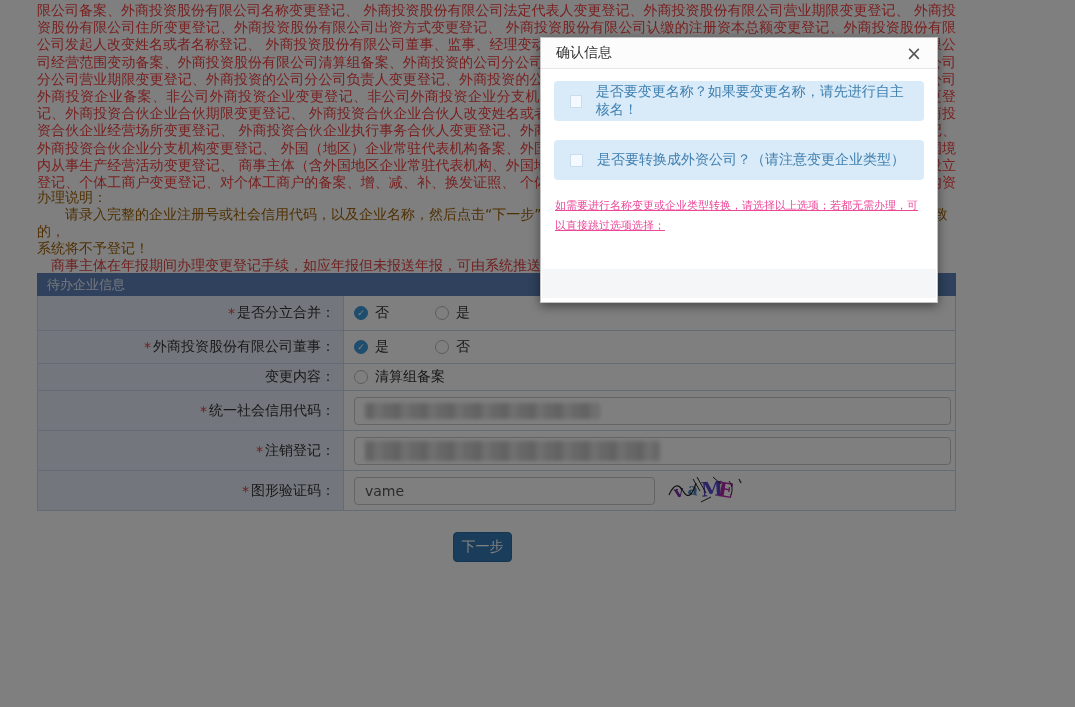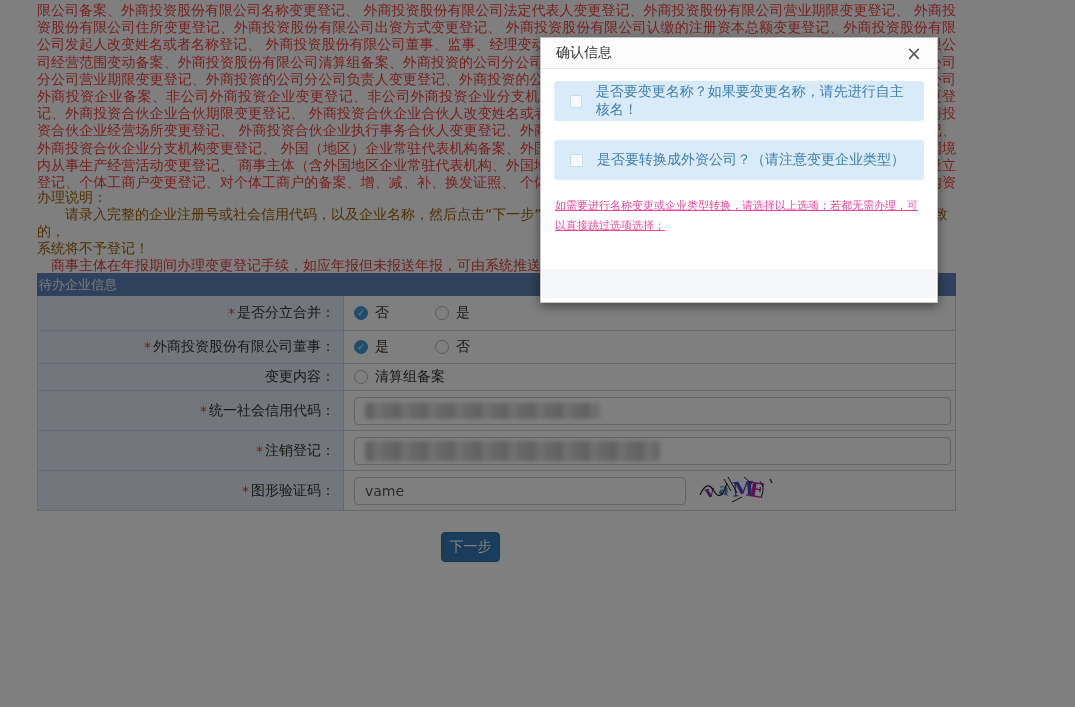--- a/index.html
+++ b/index.html
@@ -15,21 +15,21 @@
     margin:0; font-size:14px; line-height:17.2px; color:#f24040;
     word-break:break-all; text-align:justify;
   }
   .instructions { position:absolute; top:189px; left:0; width:919px; }
   .ins-black { margin:0; font-size:14px; line-height:17px; color:#a16207; white-space:pre-line; word-break:break-all; }
   .ins-red   { margin:0; font-size:14px; line-height:17px; color:#e04040; white-space:pre-line; word-break:break-all; }
 
   .formbox { position:absolute; top:273px; left:0; width:919px; }
   .formbar {
     height:23px; background:#5e82b8; color:#edf2fa;
-    font-size:13px; line-height:23px; padding-left:2px;
+    font-size:13px; line-height:23px; padding-left:10px;
   }
   .tbl { border:1px solid #c9d7e8; border-top:none; background:#fff; }
   .trow { display:flex; border-top:1px solid #c9d7e8; }
   .trow:first-child { border-top:none; }
   .tlabel {
     width:306px; background:#e7effa; border-right:1px solid #c9d7e8;
     display:flex; align-items:center; justify-content:flex-end;
     padding-right:8px; font-size:14px; color:#333;
   }
   .tfield { flex:1; display:flex; align-items:center; padding-left:10px; background:#fff; }
@@ -42,40 +42,40 @@
     display:inline-flex; align-items:center; justify-content:center; margin-right:7px;
   }
   .radio.on { background:#3e9adc; border-color:#3e9adc; }
   .tick { color:#fff; font-size:9px; line-height:1; }
   .olabel { font-size:14px; color:#333; }
 
   .input {
     background:#fff; border:1px solid #c8c8c8; border-radius:4px; height:28px;
     display:flex; align-items:center; padding:0 10px; position:relative; overflow:hidden;
   }
-  .w-lg { width:597px; } .w-sm { width:332px; }
+  .w-lg { width:597px; } .w-sm { width:301px; }
   .redact {
     height:16px; border-radius:2px;
     background:repeating-linear-gradient(90deg,#c6c6c6 0 9px,#dedede 9px 18px,#cfcfcf 18px 27px);
     filter:blur(2px);
   }
   .redact.r1 { width:235px; }
   .redact.r2 { width:295px; height:20px; }
   .input-text { font-size:14px; color:#555; }
 
   .captcha { position:relative; margin-left:8px; width:82px; height:36px; }
   .capletter { position:absolute; font-weight:bold; font-family:"DejaVu Serif","Liberation Serif",serif; }
   .l0 { left:11px; top:9px;  font-size:16px; transform:rotate(-10deg); }
   .l1 { left:25px; top:7px;  font-size:16px; transform:rotate(7deg); }
   .l2 { left:38px; top:4px;  font-size:20px; transform:rotate(-4deg); }
   .l3 { left:55px; top:5px;  font-size:20px; transform:rotate(9deg); }
   .scribble { position:absolute; left:0; top:0; }
 
   .next-btn {
-    position:absolute; top:532px; left:404px; width:59px; height:30px;
+    position:absolute; top:532px; left:416px; width:59px; height:30px;
     background:#337ab7; border:1px solid #2e6da4; border-radius:4px;
     color:#fff; font-size:14px; cursor:pointer;
   }
 
   
   .dim { position:absolute; left:0; top:0; right:0; bottom:0; background:rgba(0,0,0,0.5); z-index:5; }
 
   
   .modal {
     position:absolute; left:540px; top:37px; width:398px; height:266px;

